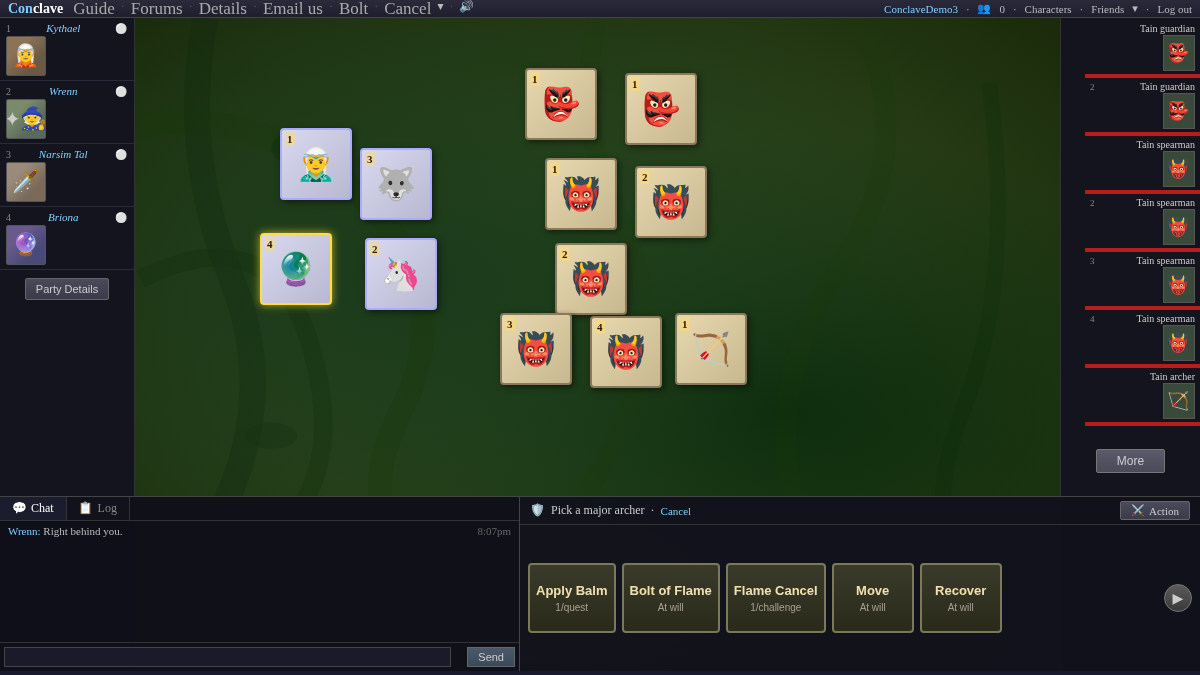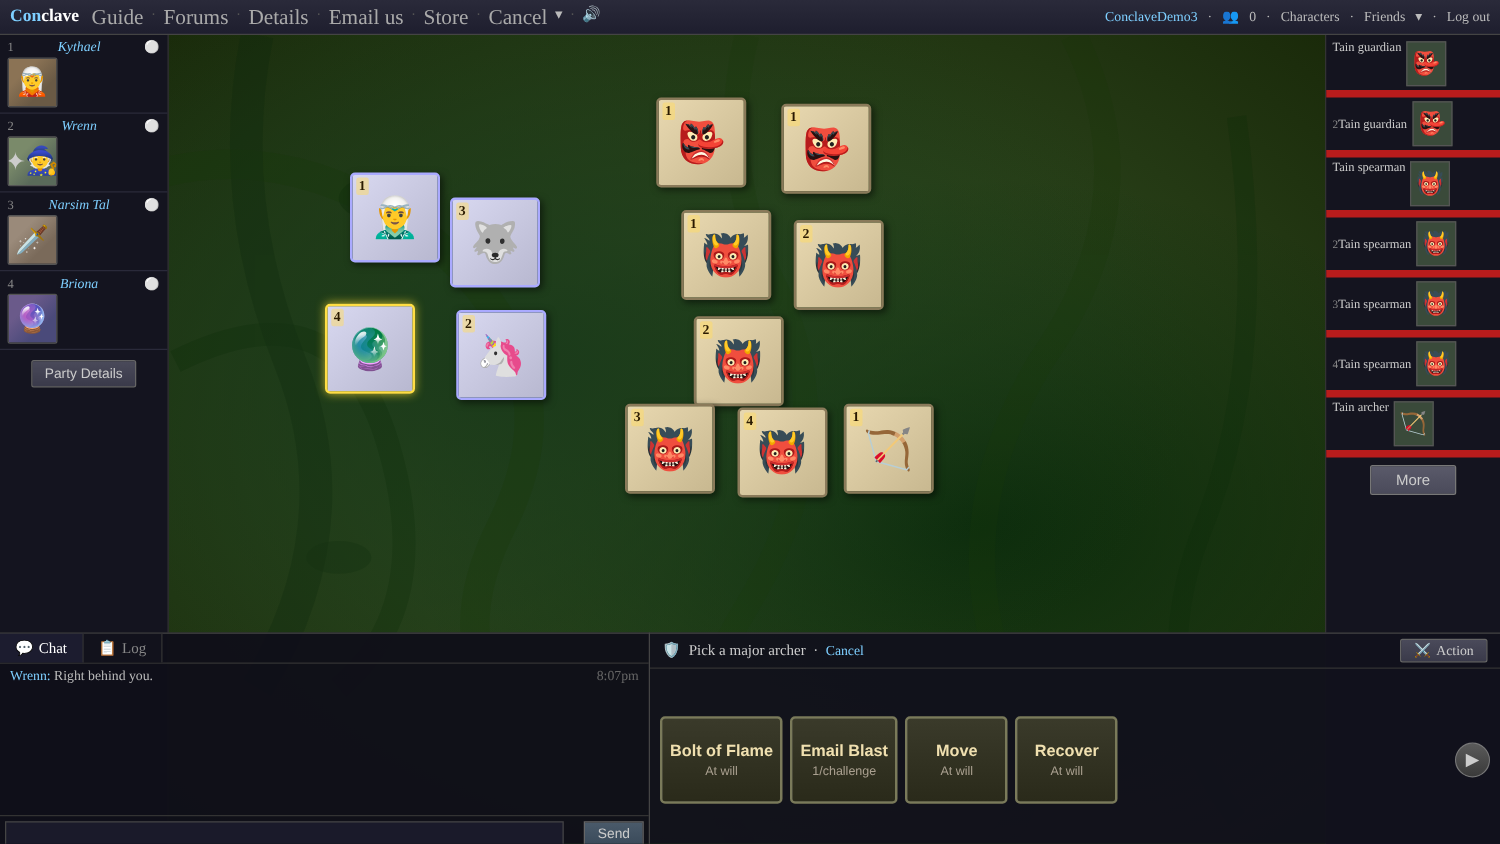--- a/index.html
+++ b/index.html
@@ -9,21 +9,21 @@
       overflow: hidden;
       font-family: 'Georgia', serif;
       background: #1a1a2e;
       color: #ccc;
       position: relative;
     }
 
     
     #top-nav {
       width: 100%;
-      height: 28px;
+      height: 18px;
       background: linear-gradient(to bottom, #2a2a3a, #1e1e2e);
       border-bottom: 1px solid #444;
       display: flex;
       align-items: center;
       padding: 0 8px;
       font-size: 12px;
       color: #bbb;
       position: relative;
       z-index: 10;
     }
@@ -244,23 +244,25 @@
       border-left: 1px solid #333;
       display: flex;
       flex-direction: column;
       z-index: 5;
       flex-shrink: 0;
       padding: 2px 0;
     }
 
     .enemy-slot {
       padding: 3px 5px;
-      border-bottom: 6px solid #b91c1c;
-      display: flex;
+      border-bottom: 4px solid #b91c1c;
+      display: flex;
+      flex-direction: column;
       gap: 1px;
+      margin-left: 24px;
     }
     .enemy-name {
       font-size: 10px;
       color: #cccccc;
       text-align: right;
     }
     .enemy-row {
       display: flex;
       align-items: center;
       gap: 3px;
@@ -277,21 +279,21 @@
       font-size: 18px;
       margin-left: auto;
     }
     .enemy-bars {
       flex: 1;
       display: flex;
       flex-direction: column;
       gap: 2px;
     }
     .more-btn {
-      margin: 6px auto;
+      margin: 23px auto;
       display: block;
       background: linear-gradient(to bottom, #5a5a6a, #4a4a5a);
       border: 1px solid #777;
       color: #ccc;
       font-size: 12px;
       padding: 4px 20px;
       cursor: pointer;
       border-radius: 2px;
     }
 
@@ -485,21 +487,21 @@
   </div>
   <div class="nav-links">
     <a>Guide</a>
     <span class="sep">·</span>
     <a>Forums</a>
     <span class="sep">·</span>
     <a>Details</a>
     <span class="sep">·</span>
     <a>Email us</a>
     <span class="sep">·</span>
-    <a>Store</a>
+    <a>Bolt</a>
     <span class="sep">·</span>
     <a>Cancel</a>
     <span>▾</span>
     <span class="sep">·</span>
     <span>🔊</span>
   </div>
   <div class="right-nav">
     <span class="username">ConclaveDemo3</span>
     <span>·</span>
     <span>👥</span>
@@ -814,25 +816,29 @@
           <span>·</span>
           <span class="cancel-link">Cancel</span>
         </div>
         <div class="action-tab">
           <span>⚔️</span>
           <span>Action</span>
         </div>
       </div>
       <div class="action-buttons">
         <button class="action-btn">
+          <span class="btn-name">Apply Balm</span>
+          <span class="btn-cost">1/quest</span>
+        </button>
+        <button class="action-btn">
           <span class="btn-name">Bolt of Flame</span>
           <span class="btn-cost">At will</span>
         </button>
         <button class="action-btn">
-          <span class="btn-name">Email Blast</span>
+          <span class="btn-name">Flame Cancel</span>
           <span class="btn-cost">1/challenge</span>
         </button>
         <button class="action-btn">
           <span class="btn-name">Move</span>
           <span class="btn-cost">At will</span>
         </button>
         <button class="action-btn">
           <span class="btn-name">Recover</span>
           <span class="btn-cost">At will</span>
         </button>

